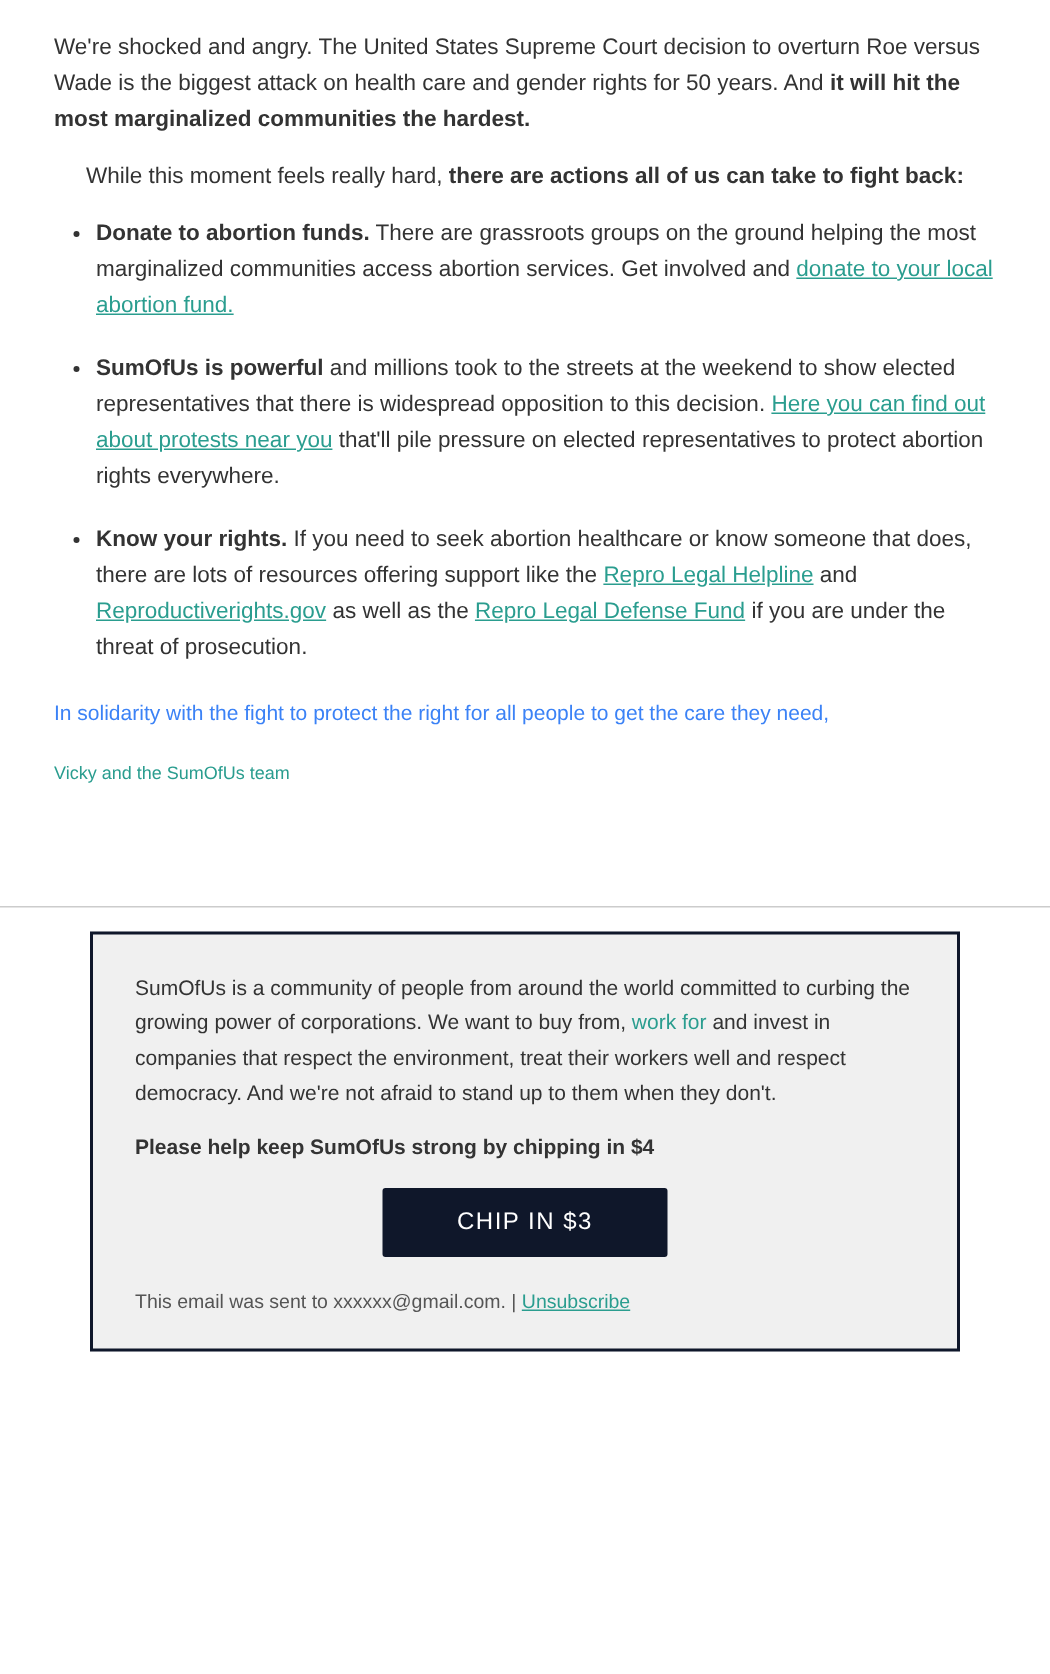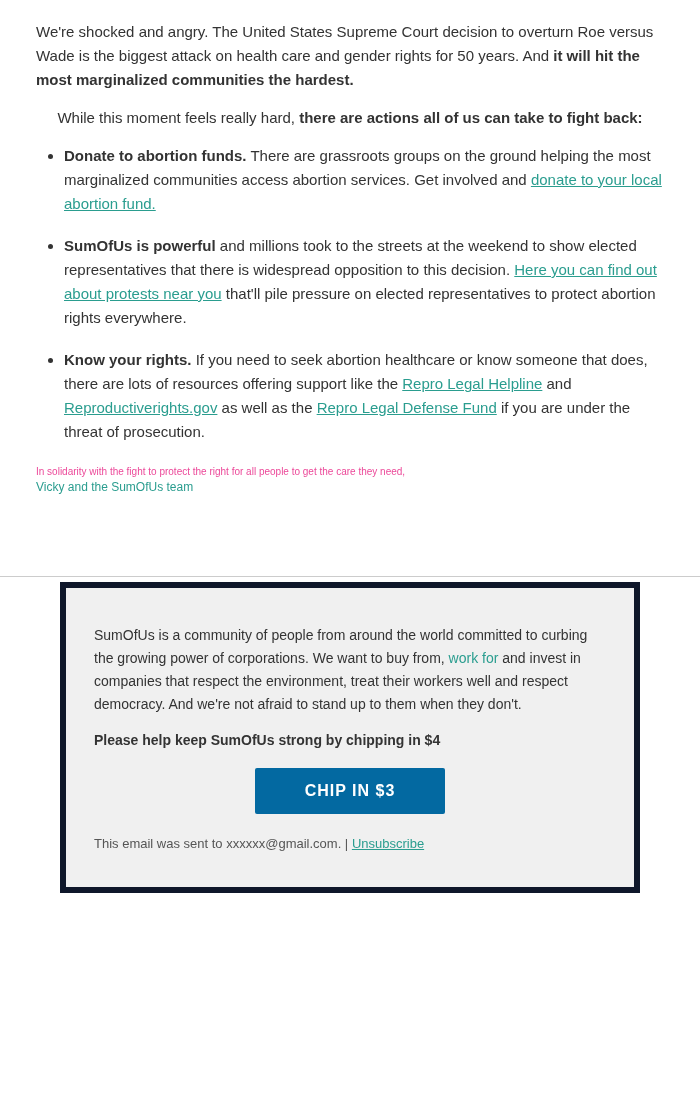--- a/index.html
+++ b/index.html
@@ -56,43 +56,43 @@
       font-size: 15px;
     }
 
     .link {
       color: #2a9d8f;
       text-decoration: underline;
       cursor: pointer;
     }
 
     .solidarity-section {
-      color: #ec4899;
+      color: #3b82f6;
       line-height: 1.6;
-      margin-bottom: 0;
-      font-size: 10px;
+      margin-bottom: 22px;
+      font-size: 14px;
     }
 
     .signature {
       color: #2a9d8f;
       font-size: 12px;
       margin-bottom: 52px;
     }
 
     .divider {
       border: none;
       border-top: 1px solid #ccc;
       margin: 0 0 0 0;
     }
 
     .footer-section {
       background: #f0f0f0;
-      margin: 5px 60px;
-      padding: 36px 28px;
-      border: 6px solid #0f172a;
+      margin: 16px 60px;
+      padding: 24px 28px;
+      border: 2px solid #0f172a;
     }
 
     .footer-about {
       font-size: 14px;
       line-height: 1.65;
       color: #333;
       margin-bottom: 16px;
     }
 
     .footer-highlight {
@@ -105,26 +105,26 @@
       color: #333;
       margin-bottom: 20px;
     }
 
     .chip-button-container {
       text-align: center;
       margin-bottom: 22px;
     }
 
     .chip-button {
-      background: #0369a1;
+      background: #0f172a;
       color: #fff;
       border: none;
       padding: 14px 50px;
       font-size: 16px;
-      font-weight: bold;
+      font-weight: normal;
       letter-spacing: 1px;
       cursor: pointer;
       border-radius: 2px;
     }
 
     .footer-email {
       font-size: 13px;
       color: #555;
     }
 

